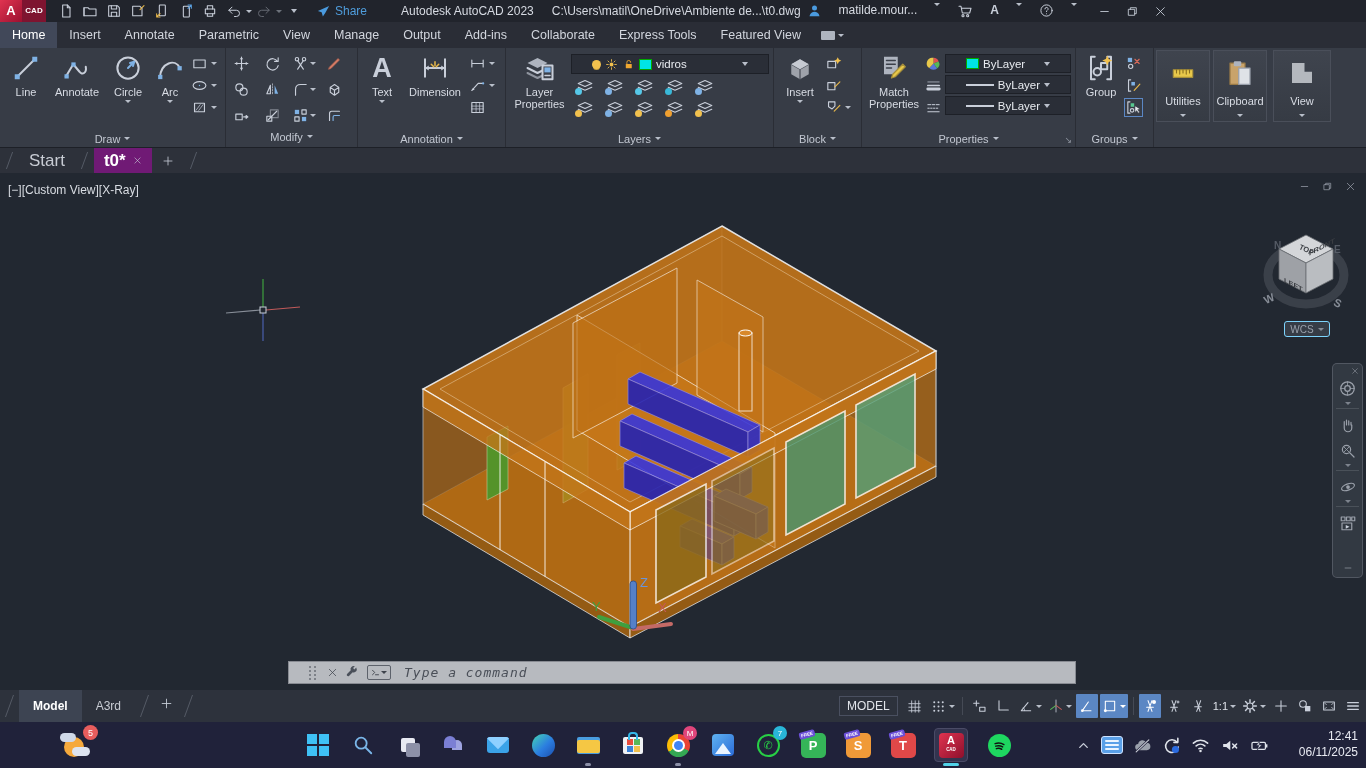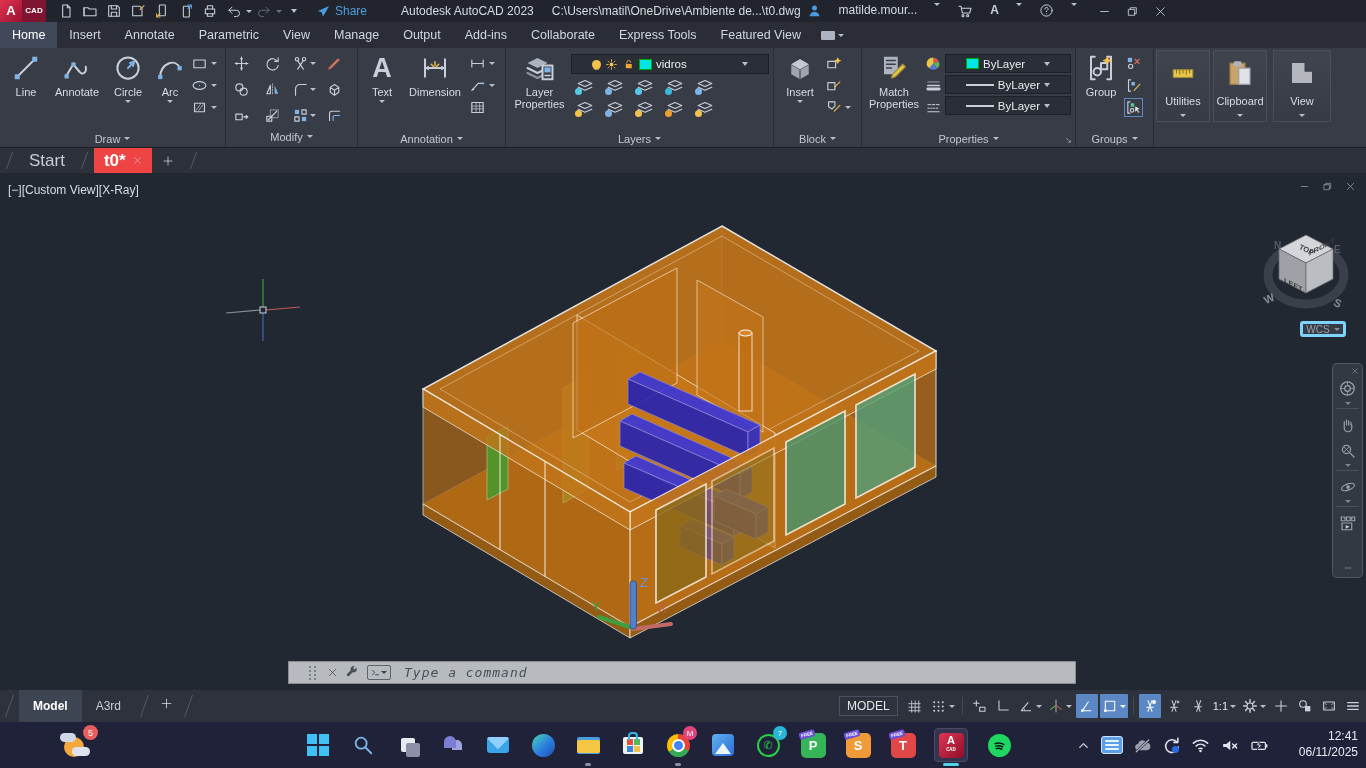--- a/index.html
+++ b/index.html
@@ -50,29 +50,29 @@
   .collapsed{width:54px;margin:2px;border:1px solid #4a4f5a;background:linear-gradient(#3f444e,#363b44);display:flex;flex-direction:column;align-items:center;color:#d8dce4;font-size:11px;}
   .collapsed .cicon{height:44px;display:flex;align-items:center;}
   .collapsed .clabel{flex:1;}
   .collapsed .cfoot{height:14px;}
   .expander{position:absolute;right:3px;bottom:2px;color:#8d939e;font-size:9px;}
   .selbox{border:1px solid #5b87c4;}
   
   .ftabs{height:25px;background:#2d313a;display:flex;align-items:stretch;color:#c8ccd4;font-size:17px;}
   .slash{width:1px;background:#555b66;transform:skewX(-20deg);margin:4px 9px;}
   .ftab{display:flex;align-items:center;padding:0 10px;gap:7px;}
-  .ftab.active{background:#ef4444;color:#fff;font-weight:bold;}
+  .ftab.active{background:#701a75;color:#fff;font-weight:bold;}
   
   .viewport{position:relative;height:517px;background:#222831;}
   .vlabel{position:absolute;left:8px;top:10px;color:#d8dce2;font-size:12px;}
   .vwin{position:absolute;right:10px;top:8px;display:flex;gap:12px;align-items:center;color:#9aa0ab;}
   .modelcanvas{position:absolute;inset:0;}
   
   .vcube{position:absolute;right:14px;top:52px;width:92px;height:92px;}
-  .wcsbtn{position:absolute;right:20px;top:148px;width:46px;height:16px;border:3px solid #7dd3fc;border-radius:3px;
+  .wcsbtn{position:absolute;right:36px;top:148px;width:46px;height:16px;border:1px solid #7dd3fc;border-radius:3px;
     background:rgba(150,157,168,.18);color:#9aa1ac;font-size:10px;display:flex;align-items:center;justify-content:center;gap:4px;}
   
   .navbar{position:absolute;right:3px;top:190px;width:31px;height:215px;background:rgba(72,78,88,.45);
     border:1px solid rgba(140,146,156,.35);border-radius:5px;display:flex;flex-direction:column;align-items:center;padding-top:3px;}
   .navx{align-self:flex-end;margin-right:3px;}
   .navbtn{margin:4px 0;}
   .navdiv{width:23px;height:1px;background:rgba(255,255,255,.12);margin:3px 0;}
   .navminus{margin-top:auto;margin-bottom:4px;}
   
   .cmdbar{position:absolute;left:288px;top:488px;width:788px;height:23px;background:#b7babf;border:1px solid #888b92;

